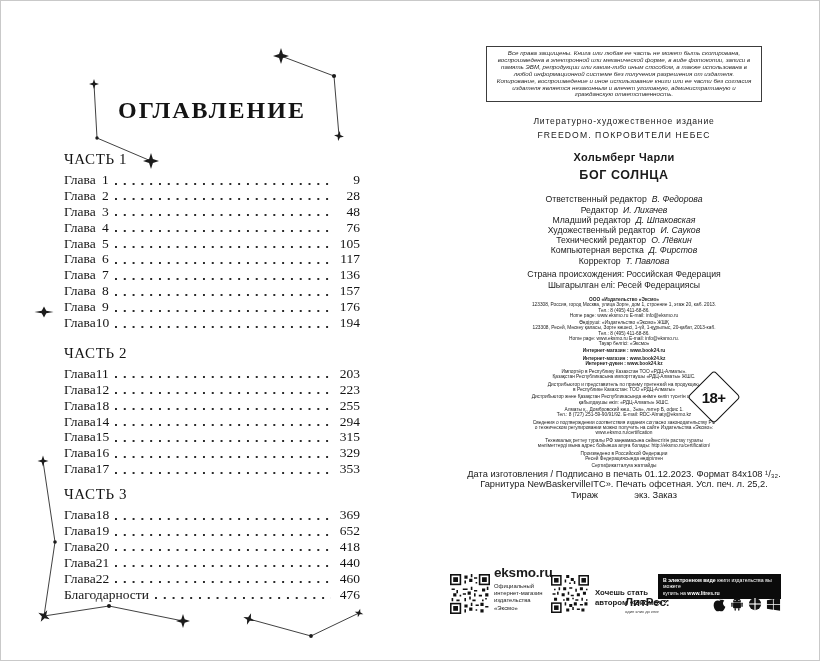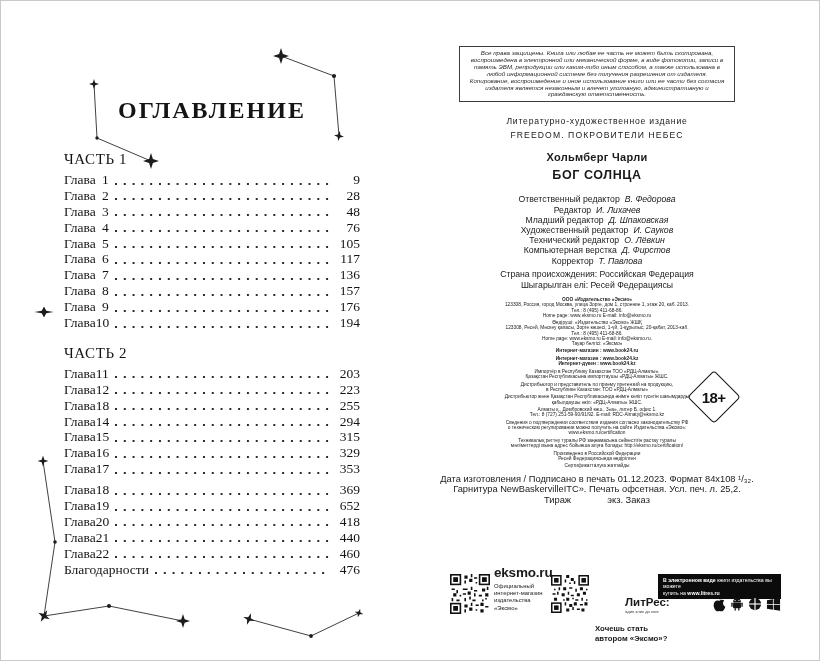--- a/index.html
+++ b/index.html
@@ -37,60 +37,60 @@
   .dots {
     flex:1; align-self:stretch; margin:0 3px 0 6px;
     background-image:radial-gradient(circle at 1.2px 1.2px, #2a2a2a 0.95px, transparent 1.3px);
     background-size:8.8px 2.4px;
     background-repeat:repeat-x;
     background-position:left 0 bottom 3px;
   }
   .tp { min-width:26px; text-align:right; }
 
   
-  .colophon { position:absolute; left:415px; top:0; width:362px; text-align:center; }
+  .colophon { position:absolute; left:442px; top:0; width:362px; text-align:center; }
   .copy-box {
     margin:45px auto 0; width:258px;
     border:1px solid #3c3c3c; padding:3px 8px;
     font-size:6.2px; font-style:italic; line-height:6.9px; color:#2a2a2a;
   }
   .edition { margin-top:14px; font-size:8.6px; letter-spacing:0.8px; }
   .series  { margin-top:4px; font-size:8.6px; letter-spacing:1.1px; }
   .author  { margin-top:11px; font-size:11px; font-weight:bold; letter-spacing:0.3px; }
   .booktitle { margin-top:5px; font-size:12.5px; font-weight:bold; letter-spacing:0.6px; }
   .credits { margin-top:12px; font-size:8.7px; line-height:10.2px; }
   .cname { font-style:italic; margin-left:5px; }
   .illus  { margin-top:6px; font-size:8.7px; line-height:11.8px; }
   .origin { margin-top:3px; font-size:8.7px; line-height:10.8px; }
   .fp { margin-top:7px; font-size:4.8px; line-height:5.1px; color:#222222; }
   .fp > div:nth-child(5),  .fp > div:nth-child(10), .fp > div:nth-child(11),
   .fp > div:nth-child(13), .fp > div:nth-child(15), .fp > div:nth-child(17),
   .fp > div:nth-child(19), .fp > div:nth-child(21), .fp > div:nth-child(24),
   .fp > div:nth-child(26), .fp > div:nth-child(28) { margin-top:2.6px; }
   .fp > div:nth-child(1),  .fp > div:nth-child(10),
   .fp > div:nth-child(11), .fp > div:nth-child(12) { font-weight:bold; }
-  .imprint { margin-top:5px; font-size:9.3px; line-height:10.8px; }
+  .imprint { font-size:9.3px; line-height:10.8px; }
 
   .age-badge {
     position:absolute; left:694px; top:377px; width:36px; height:36px;
     border:1.7px solid #111111; border-radius:4px;
     transform:rotate(45deg);
     display:flex; align-items:center; justify-content:center;
     background:#ffffff;
   }
   .age-badge span { transform:rotate(-45deg); font-weight:bold; font-size:15px; letter-spacing:-0.5px; color:#111; }
 
   
   .qr { position:absolute; width:40px; height:40px; }
   #qr1 { left:449px; top:573px; }
   #qr2 { left:550px; top:574px; width:38px; height:38px; }
   #eksmo { position:absolute; left:493px; top:564px; width:56px; text-align:left; }
   .eksmo-site { font-size:13.5px; font-weight:bold; letter-spacing:-0.2px; }
   .eksmo-sub { margin-top:3px; font-size:5.9px; line-height:7.2px; }
-  #cta { position:absolute; left:594px; top:623px; font-size:7.8px; font-weight:bold; line-height:9.5px; text-align:left; }
+  #cta { position:absolute; left:594px; top:587px; font-size:7.8px; font-weight:bold; line-height:9.5px; text-align:left; }
   #litres-box {
     position:absolute; left:657px; top:573px; width:123px; box-sizing:border-box;
     background:#0b0b0b; color:#ffffff; padding:3px 5px;
     font-size:5.2px; line-height:6.4px; text-align:left;
   }
   #litres { position:absolute; left:624px; top:595px; text-align:left; }
   .litres-label { font-size:11.5px; font-weight:bold; }
   .litres-tag { font-size:4.2px; color:#444; margin-top:1px; }
   #store-icons { position:absolute; left:712px; top:595px; display:flex; gap:4px; align-items:center; }
   #store-icons svg { display:block; }
@@ -232,20 +232,21 @@
         <span class="tp">329</span>
       </div>
         <div class="trow">
         <span class="tw">Глава</span>
         <span class="tn">17</span>
         <span class="dots"></span>
         <span class="tp">353</span>
       </div>
       </div>
 
+    <div class="part-h ph3">ЧАСТЬ 3</div>
     <div class="rows">
         <div class="trow">
         <span class="tw">Глава</span>
         <span class="tn">18</span>
         <span class="dots"></span>
         <span class="tp">369</span>
       </div>
         <div class="trow">
         <span class="tw">Глава</span>
         <span class="tn">19</span>

